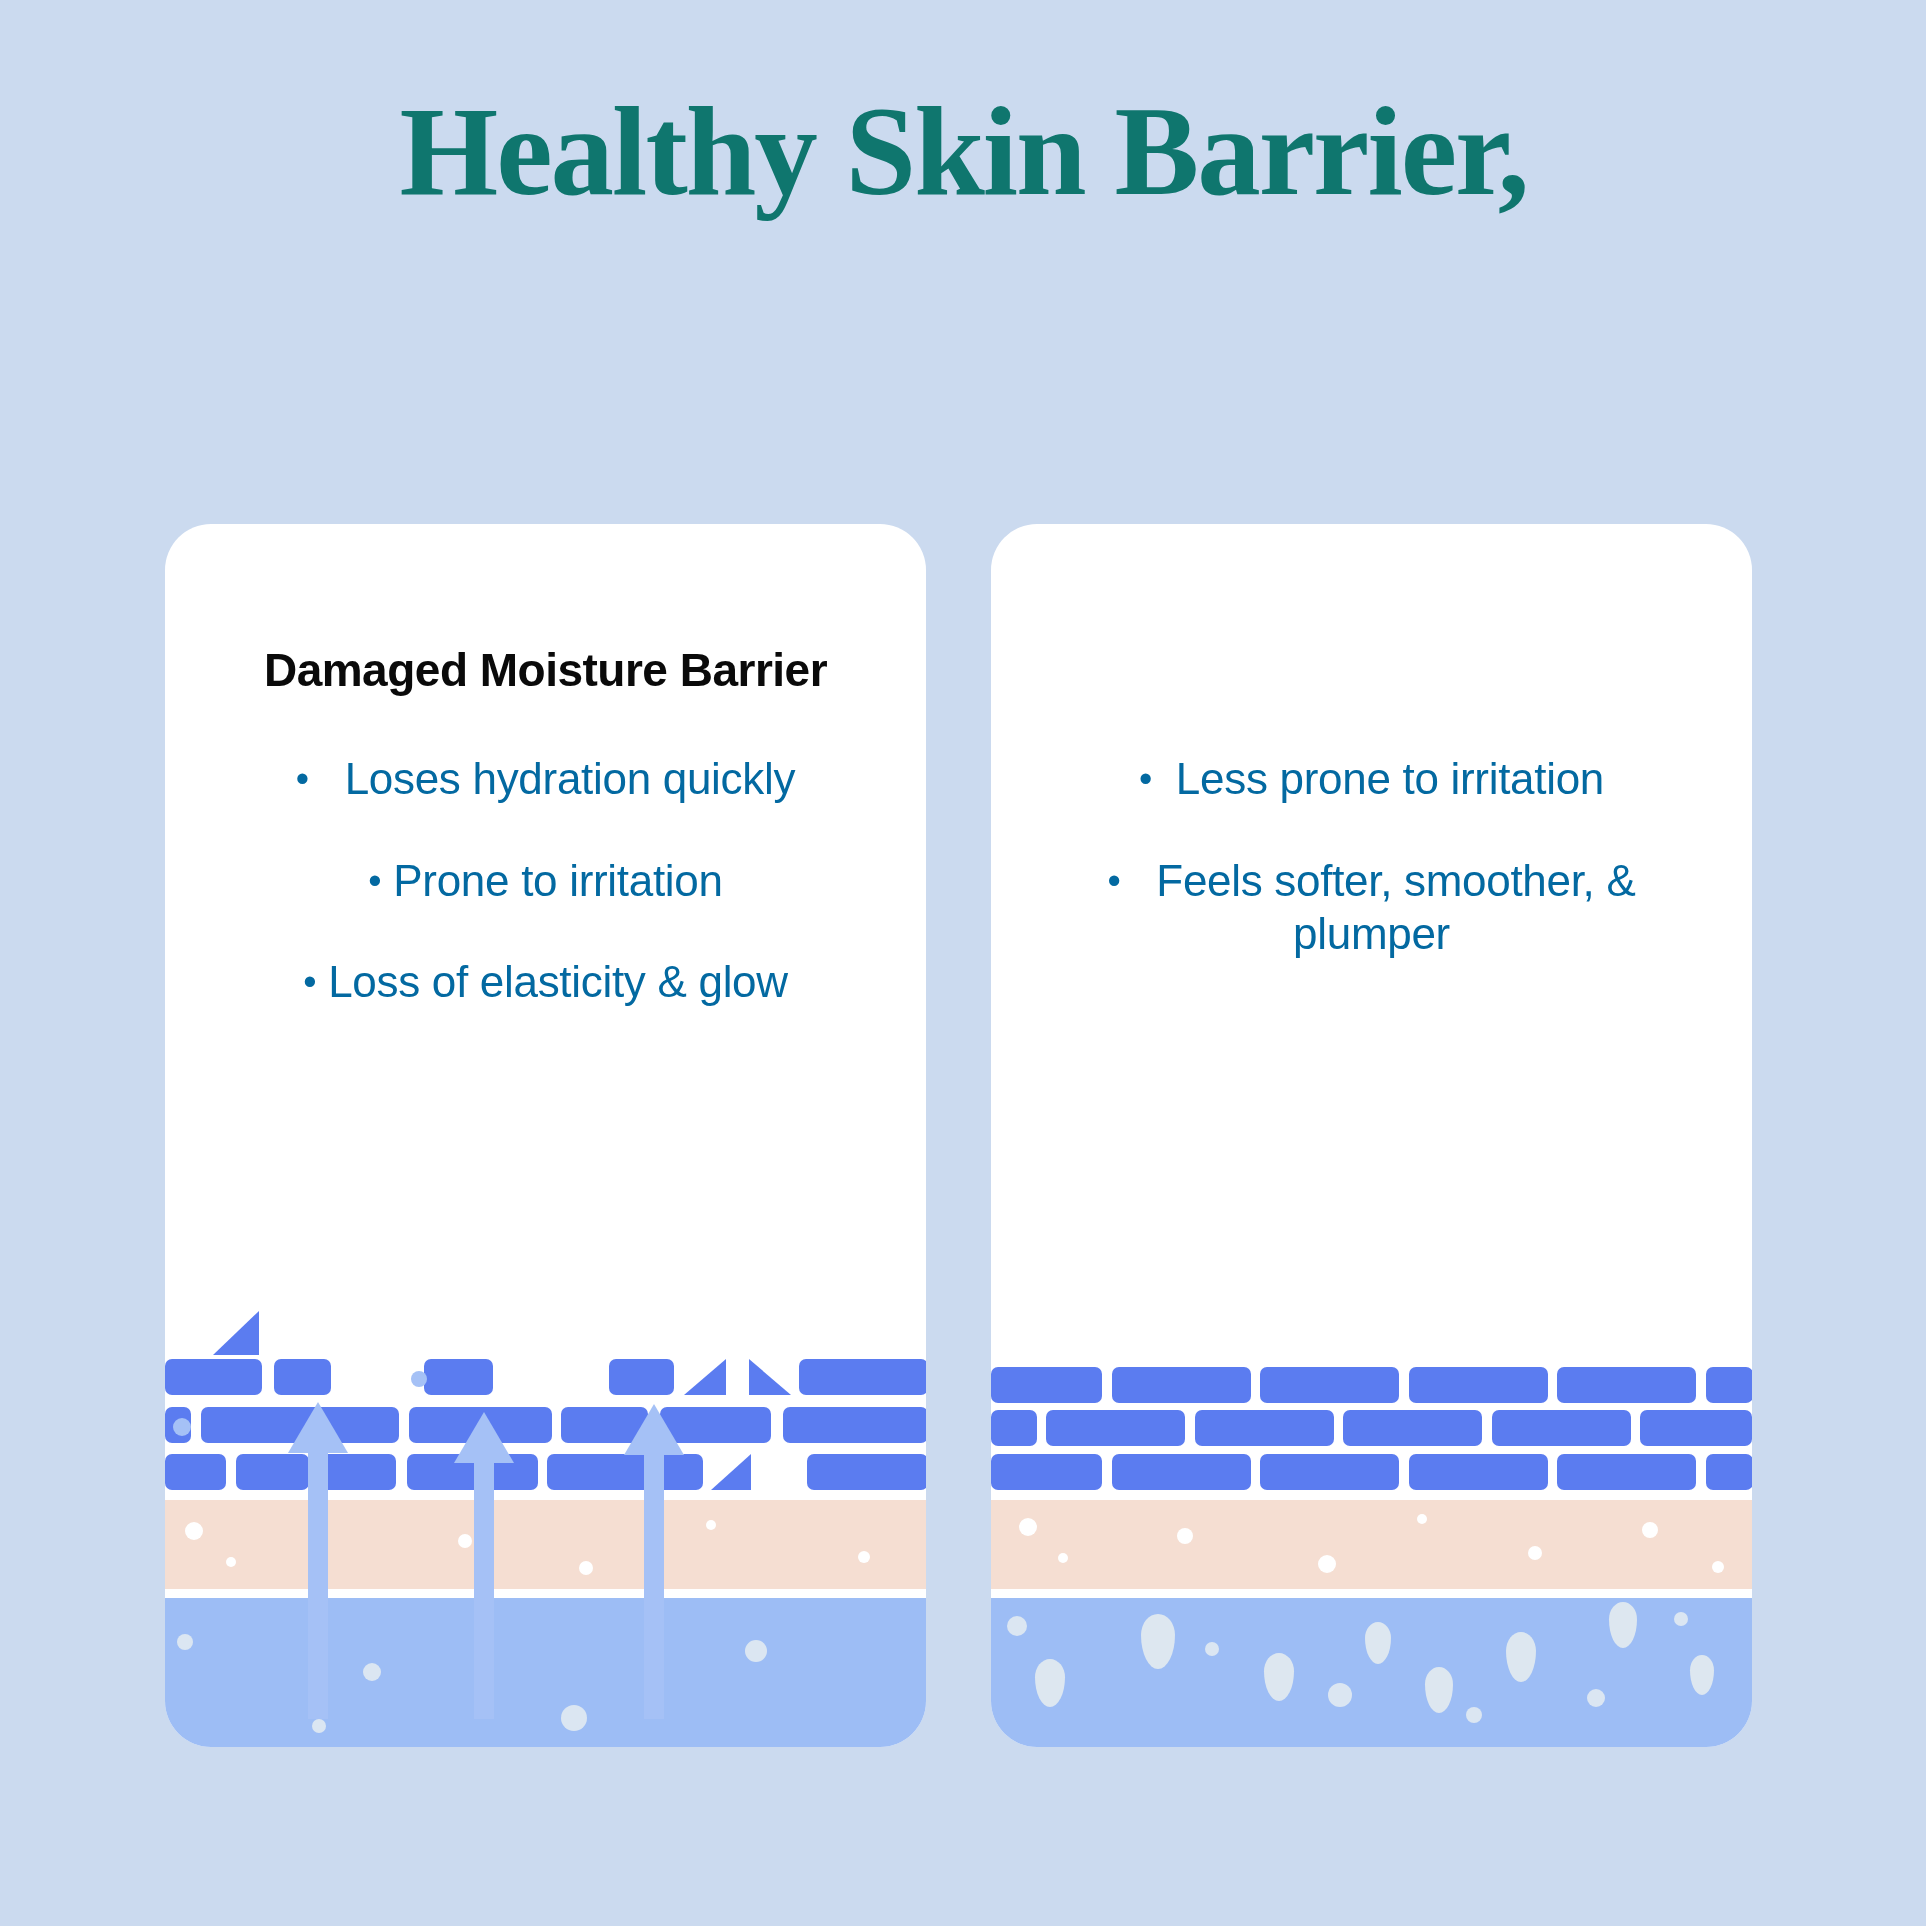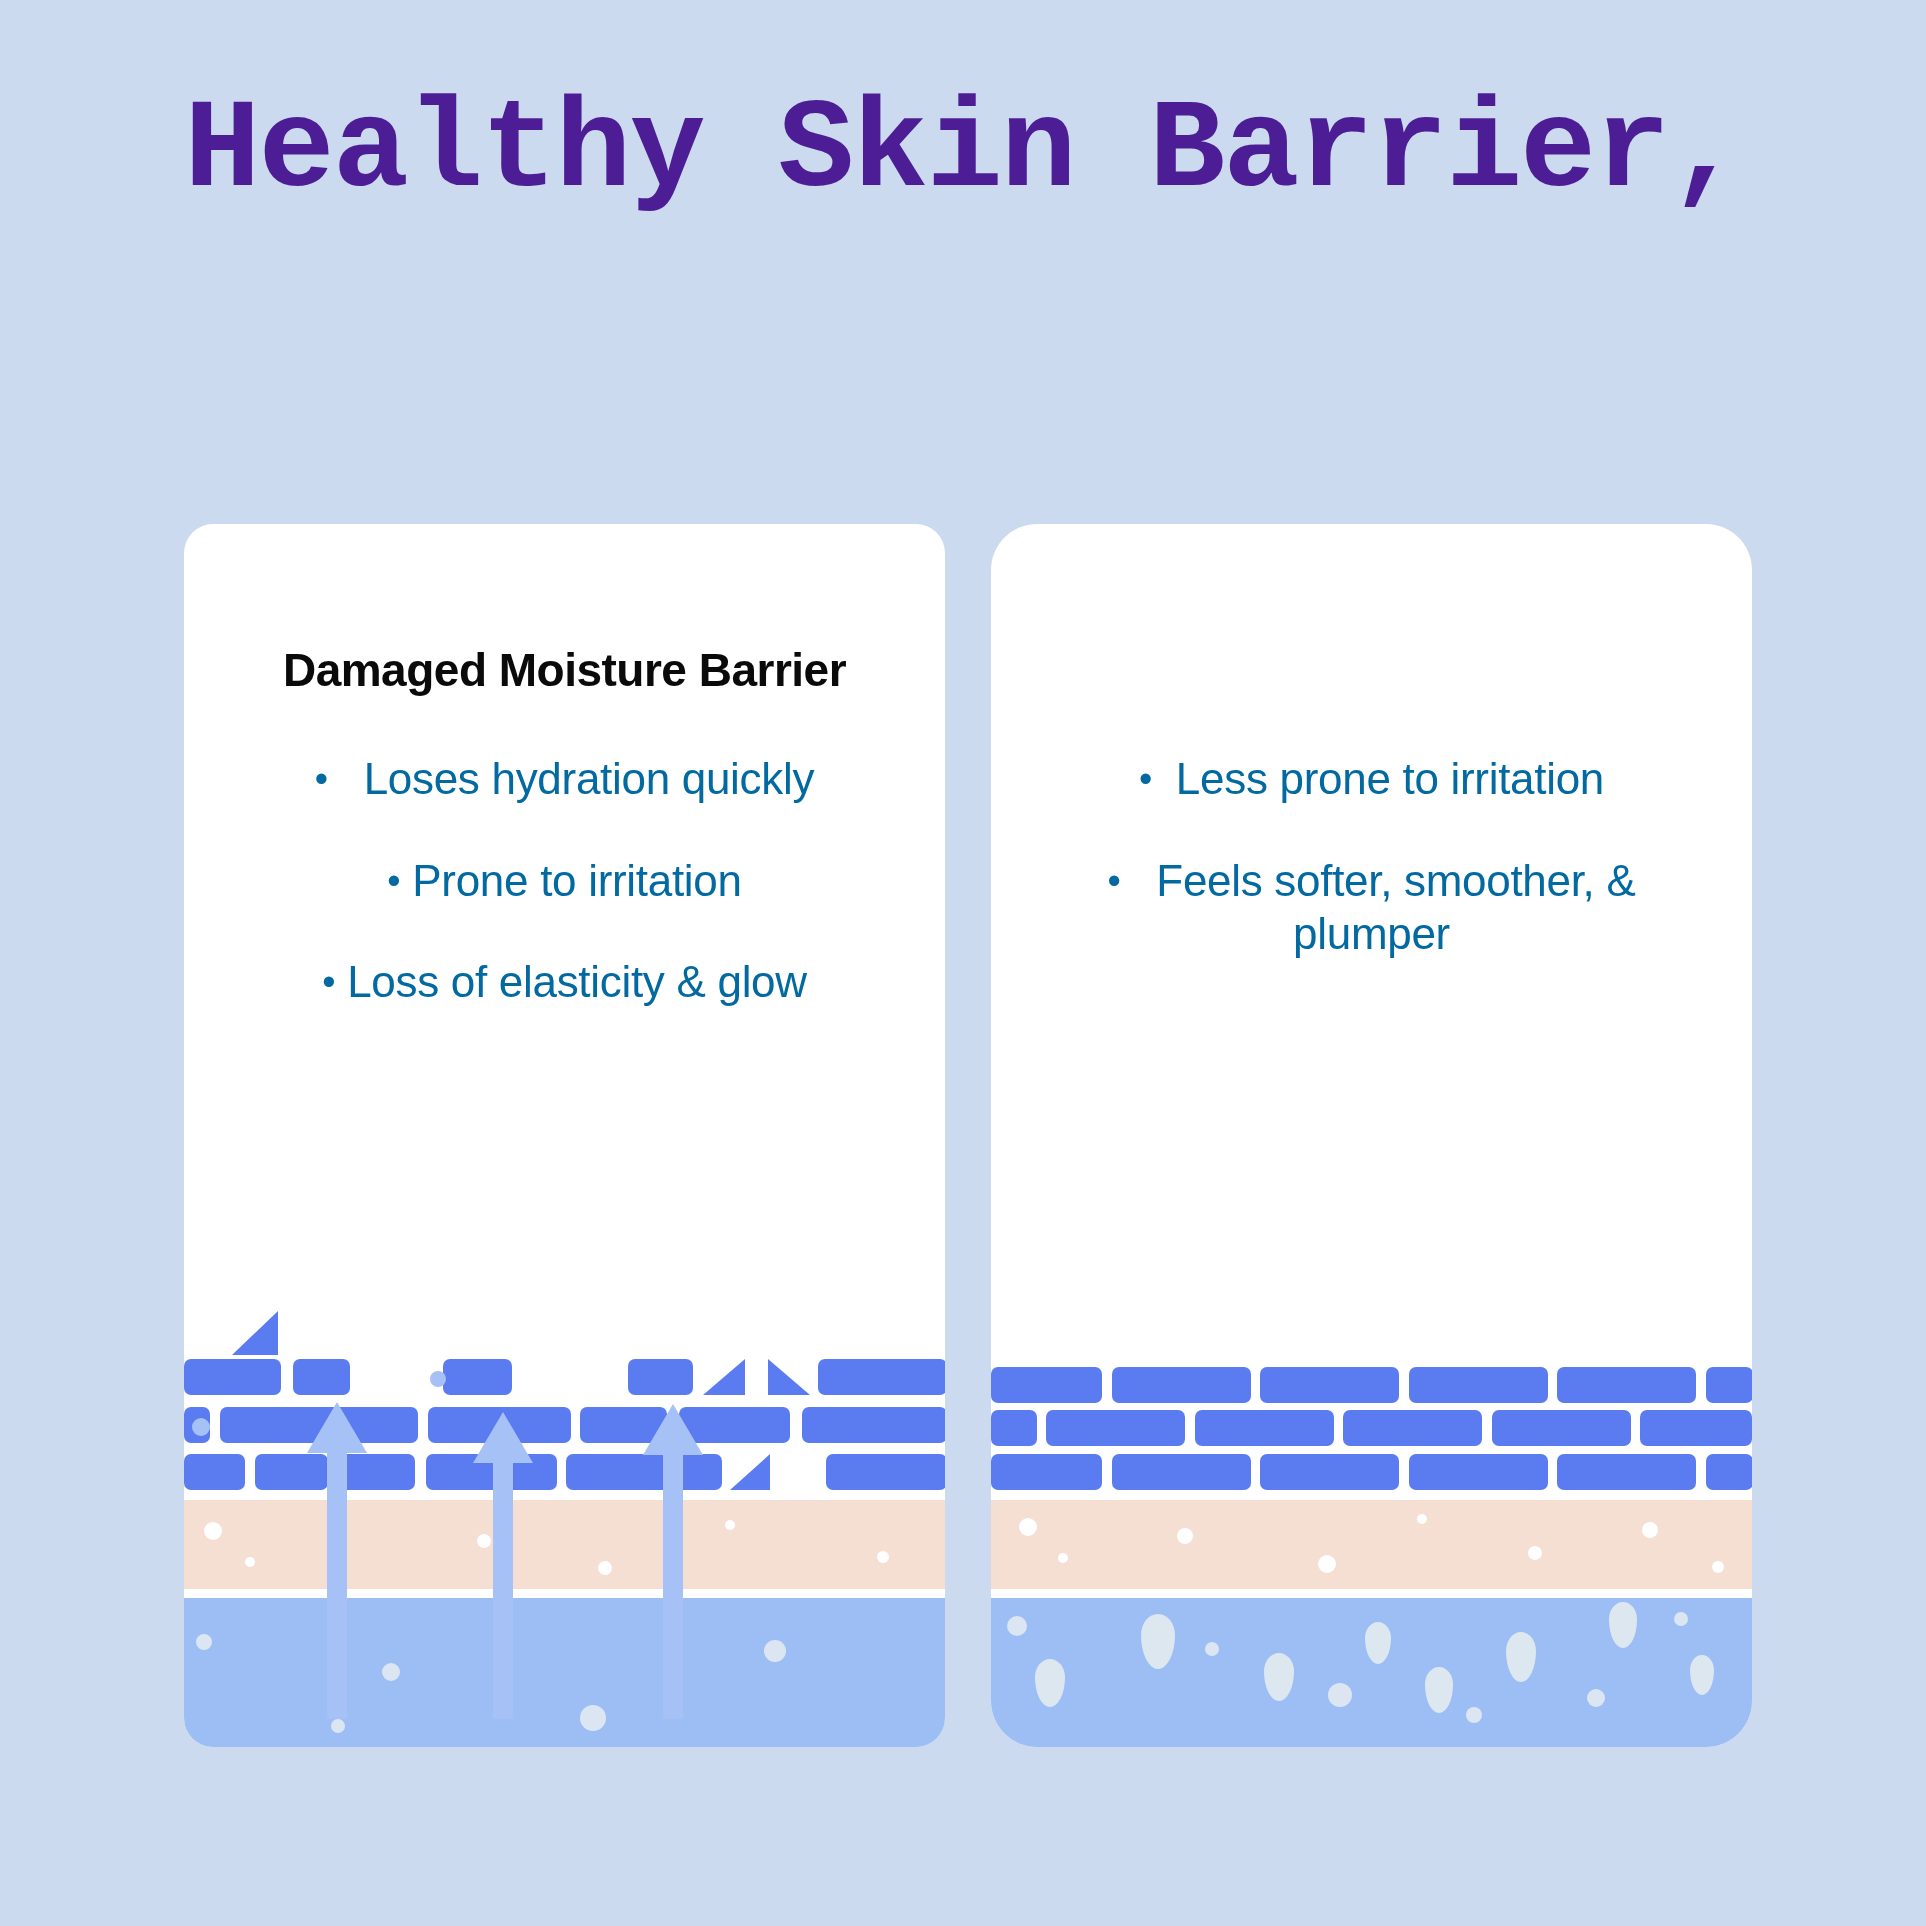--- a/index.html
+++ b/index.html
@@ -17,36 +17,36 @@
 
   
   .title {
     position:absolute;
     left:0; right:0; top:77px;
     text-align:center;
     font-size:127px;
     line-height:1.17;
     font-weight:700;
     letter-spacing:-2px;
-    color:#4c1d95;
-    font-family:Liberation Mono, monospace;
+    color:#0f766e;
+    font-family:Liberation Serif, serif;
   }
   .title-line { display:block; }
 
   
   .card {
     position:absolute;
     top:524px;
     width:761px;
     height:1223px;
     background:#ffffff;
     border-radius:46px;
     overflow:hidden;
   }
-  .card-left  { left:184px;border-radius:29px; }
+  .card-left  { left:165px; }
   .card-right { left:991px; }
 
   .card-heading {
     position:absolute;
     left:0; right:0; top:119px;
     text-align:center;
     font-size:46px;
     font-weight:700;
     letter-spacing:-0.5px;
     color:#0a0a0a;

